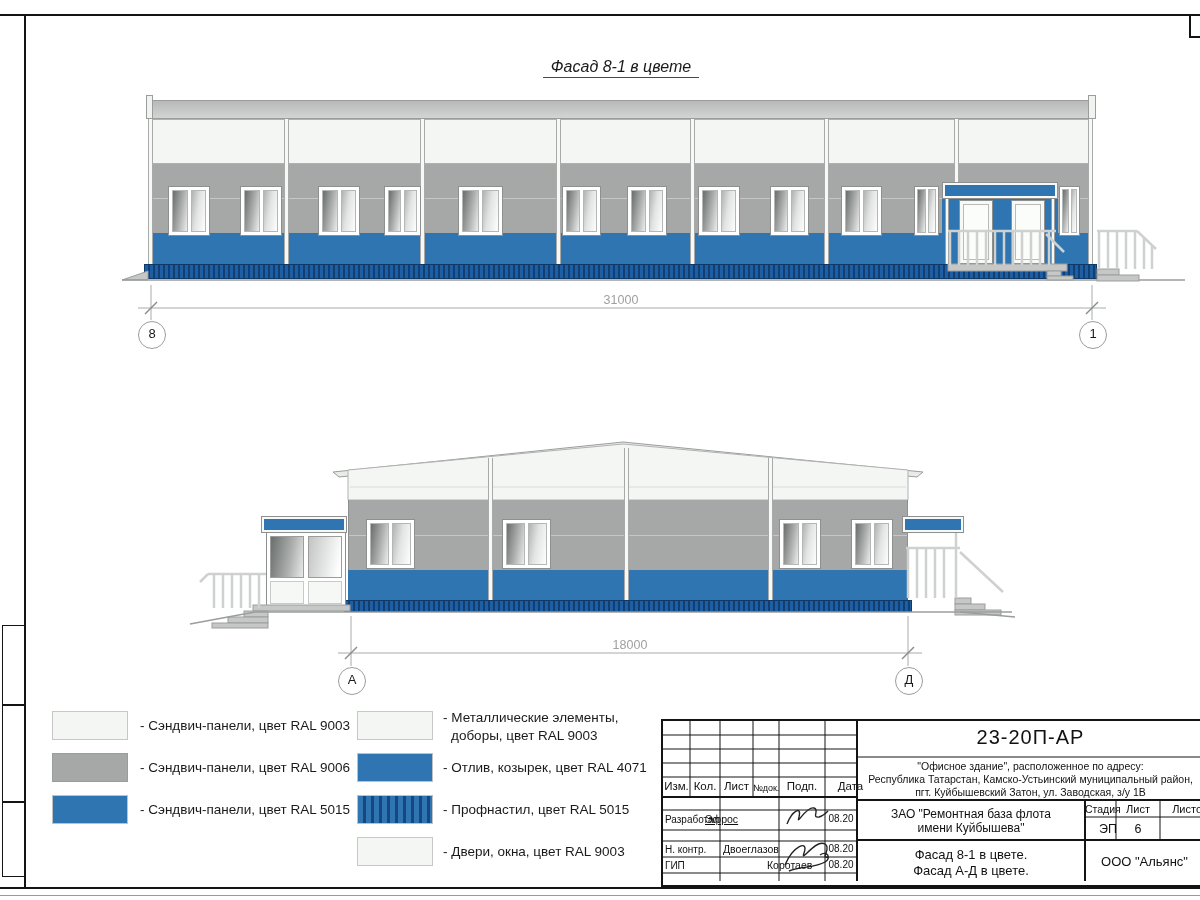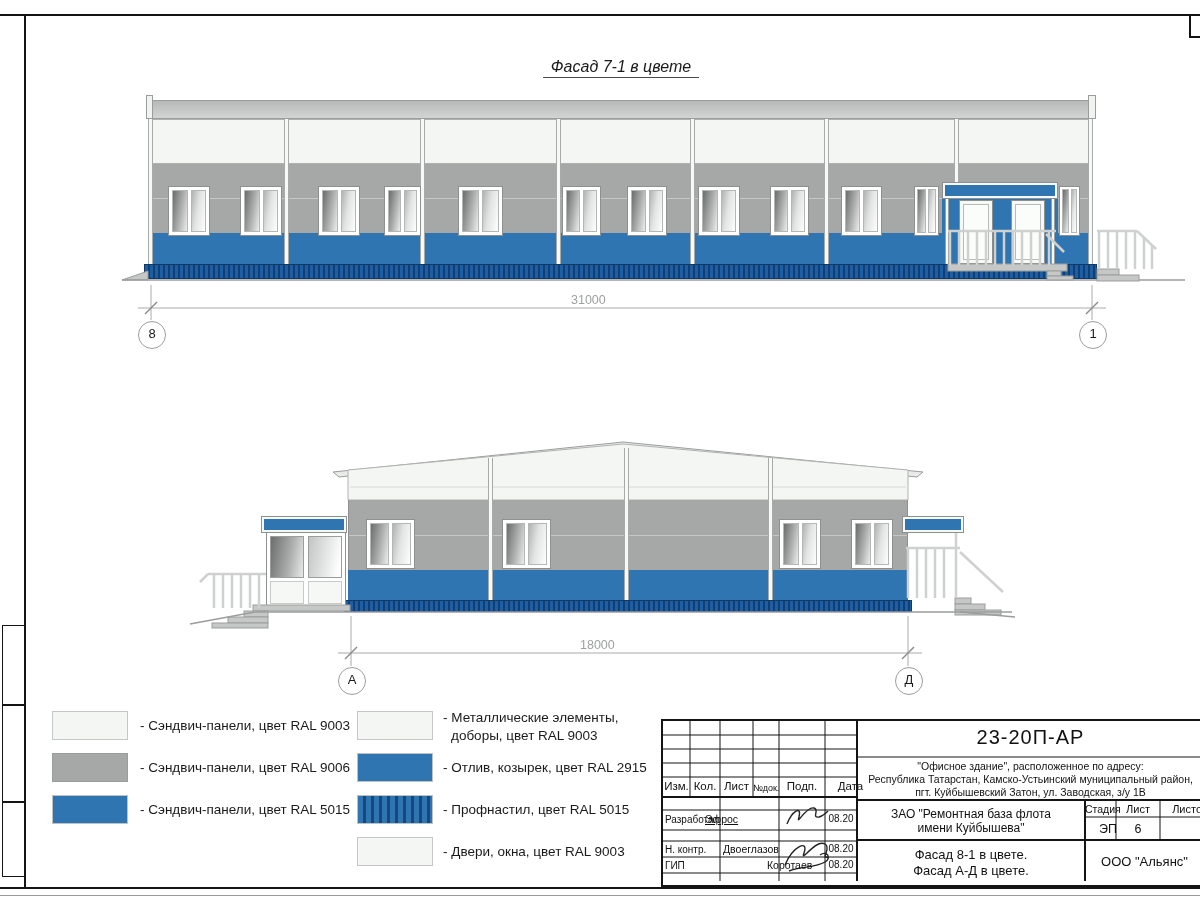--- a/index.html
+++ b/index.html
@@ -27,21 +27,21 @@
   .canopy{position:absolute;background:#2e75b2;border:1px solid #8e908f;
         box-shadow:inset 0 0 0 2px #f7f9f8;box-sizing:border-box;}
   .cpost{position:absolute;width:4px;background:#f7f9f8;border-left:1px solid #9b9d9c;
         border-right:1px solid #9b9d9c;box-sizing:border-box;}
   .corr{position:absolute;background:repeating-linear-gradient(90deg,#1d5fa7 0 3px,#123e70 3px 5px);
         border:1px solid #0f3a68;box-sizing:border-box;}
   
   .ftitle{position:absolute;width:320px;text-align:center;font-style:italic;
         font-size:16px;color:#1a1a1a;}
   .ftitle span{border-bottom:1px solid #4a4a4a;padding:0 8px 2px;}
-  .dim{position:absolute;width:100px;text-align:left;color:#9fa1a0;font-size:12.5px;}
+  .dim{position:absolute;width:100px;text-align:center;color:#9fa1a0;font-size:12.5px;}
   .axis{position:absolute;width:26px;height:26px;border:1px solid #9b9d9c;border-radius:50%;
         background:#fff;text-align:center;line-height:24px;font-size:13px;color:#1a1a1a;}
   
   .sw{position:absolute;width:76px;height:29px;box-sizing:border-box;}
   .sw-white{background:#f4f6f3;border:1px solid #c6c8c7;}
   .sw-gray{background:#a6a8a7;border:1px solid #9b9d9c;}
   .sw-blue{background:#2e75b2;border:1px solid #c0c2c1;}
   .sw-corr{background:repeating-linear-gradient(90deg,#2e75b2 0 5px,#15487e 5px 8px);
         border:1px solid #c0c2c1;}
   .leglab{position:absolute;font-size:13.5px;color:#1a1a1a;white-space:nowrap;}
@@ -64,21 +64,21 @@
   <div class="frameline" style="left:0;top:14px;width:1200px;height:2px;"></div>
   <div class="frameline" style="left:0;top:887px;width:1200px;height:2px;"></div>
   <div class="frameline" style="left:24px;top:14px;width:2px;height:875px;"></div>
   <div class="abs" style="left:0;top:895px;width:1200px;height:1px;background:#9a9a9a;"></div>
   <div class="abs" style="left:1189px;top:16px;width:11px;height:22px;border-left:2px solid #141414;border-bottom:2px solid #141414;"></div>
   <div class="abs" style="left:2px;top:625px;width:23px;height:252px;border:1.5px solid #141414;">
     <div class="abs" style="left:0;top:78px;width:100%;height:1.5px;background:#141414;"></div>
     <div class="abs" style="left:0;top:175px;width:100%;height:1.5px;background:#141414;"></div>
   </div>
 
-  <div class="ftitle" style="left:461px;top:58px;"><span>Фасад 7-1 в цвете</span></div>
+  <div class="ftitle" style="left:461px;top:58px;"><span>Фасад 8-1 в цвете</span></div>
 
   <div class="band" style="left:146px;top:100px;width:949px;height:19px;background:linear-gradient(#b7b9b8,#d3d5d4);border:1px solid #9b9d9c;"></div>
   <div class="tab" style="left:146px;top:95px;width:7px;height:24px;"></div>
   <div class="tab" style="left:1088px;top:95px;width:8px;height:24px;"></div>
   <div class="band" style="left:148px;top:119px;width:945px;height:45px;background:#f4f6f3;border:1px solid #b0b2b1;"></div>
   <div class="band" style="left:148px;top:164px;width:945px;height:69px;background:#a6a8a7;border-left:1px solid #8e908f;border-right:1px solid #8e908f;">
     <div class="joint" style="top:34px;"></div>
   </div>
   <div class="band" style="left:148px;top:233px;width:945px;height:31px;background:#2e75b2;"></div>
   <div class="band" style="left:942px;top:199px;width:116px;height:35px;background:#2e75b2;"></div>
@@ -296,21 +296,21 @@
     <div class="leglab" style="left:140px;top:718px;">- Сэндвич-панели, цвет RAL 9003</div>
     <div class="sw sw-gray" style="left:52px;top:753px;"></div>
     <div class="leglab" style="left:140px;top:760px;">- Сэндвич-панели, цвет RAL 9006</div>
     <div class="sw sw-blue" style="left:52px;top:795px;"></div>
     <div class="leglab" style="left:140px;top:802px;">- Сэндвич-панели, цвет RAL 5015</div>
 
     <div class="sw sw-white" style="left:357px;top:711px;"></div>
     <div class="leglab" style="left:443px;top:710px;">- Металлические элементы,</div>
     <div class="leglab" style="left:451px;top:728px;">доборы, цвет RAL 9003</div>
     <div class="sw sw-blue" style="left:357px;top:753px;"></div>
-    <div class="leglab" style="left:443px;top:760px;">- Отлив, козырек, цвет RAL 2915</div>
+    <div class="leglab" style="left:443px;top:760px;">- Отлив, козырек, цвет RAL 4071</div>
     <div class="sw sw-corr" style="left:357px;top:795px;"></div>
     <div class="leglab" style="left:443px;top:802px;">- Профнастил, цвет RAL 5015</div>
     <div class="sw sw-white" style="left:357px;top:837px;"></div>
     <div class="leglab" style="left:443px;top:844px;">- Двери, окна, цвет RAL 9003</div>
   </div>
 
   <div id="stamp">
     <svg width="541" height="160" viewBox="0 0 541 160">
       <g stroke="#141414" stroke-width="1">
         <line x1="27" y1="0" x2="27" y2="76"></line>

